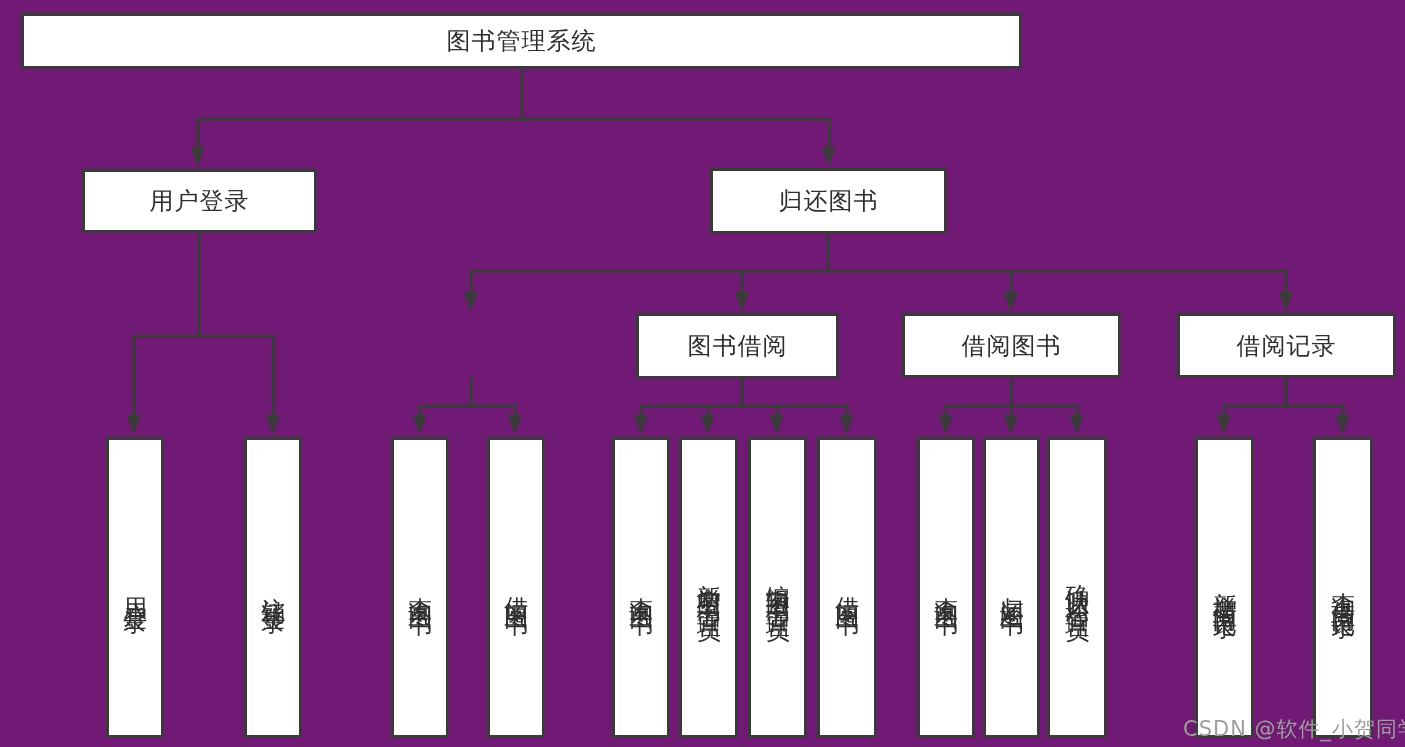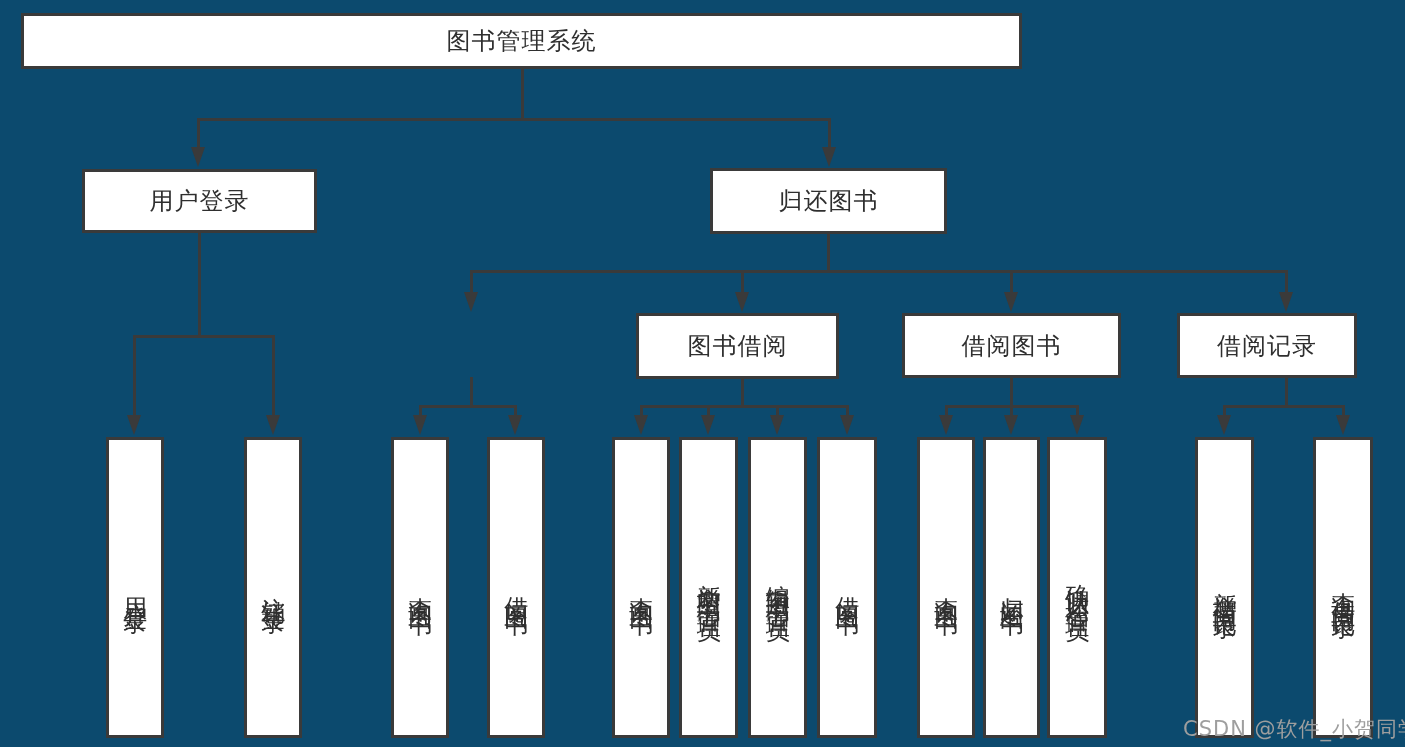--- a/index.html
+++ b/index.html
@@ -1,17 +1,17 @@
 <!DOCTYPE html>
 <html><head>
 <meta charset="utf-8">
 <style>
   html,body{margin:0;padding:0;background:#ffffff;}
   .stage{
-    position:relative;width:1405px;height:747px;background:#0c4a6e;
+    position:relative;width:1405px;height:747px;background:#701a75;
     font-family:"DejaVu Sans","Liberation Sans",sans-serif;overflow:hidden;
     color:#2f2f2f;
   }
   .box{
     position:absolute;box-sizing:border-box;border:3px solid #3a3a3a;background:#ffffff;
     display:flex;align-items:center;justify-content:center;
     font-size:24px;color:#2f2f2f;letter-spacing:1px;
   }
   .leaf{top:437px;height:301px;}
   .vtext{
@@ -76,21 +76,21 @@
     <div class="v" style="left:1285px;top:270px;height:26px;"></div>
     <div class="arr" style="left:1279px;top:292px;"></div>
   </div>
 
   <div class="box" style="left:636px;top:313px;width:203px;height:66px;">
     <span>图书借阅</span>
   </div>
   <div class="box" style="left:902px;top:313px;width:219px;height:65px;">
     <span>借阅图书</span>
   </div>
-  <div class="box" style="left:1177px;top:313px;width:180px;height:65px;">
+  <div class="box" style="left:1177px;top:313px;width:219px;height:65px;">
     <span>借阅记录</span>
   </div>
 
   <div>
     <div class="v" style="left:470px;top:377px;height:31px;"></div>
     <div class="h" style="left:419px;top:405px;width:97px;"></div>
     <div class="v" style="left:419px;top:405px;height:14px;"></div>
     <div class="arr" style="left:413px;top:415px;"></div>
     <div class="v" style="left:514px;top:405px;height:14px;"></div>
     <div class="arr" style="left:508px;top:415px;"></div>

